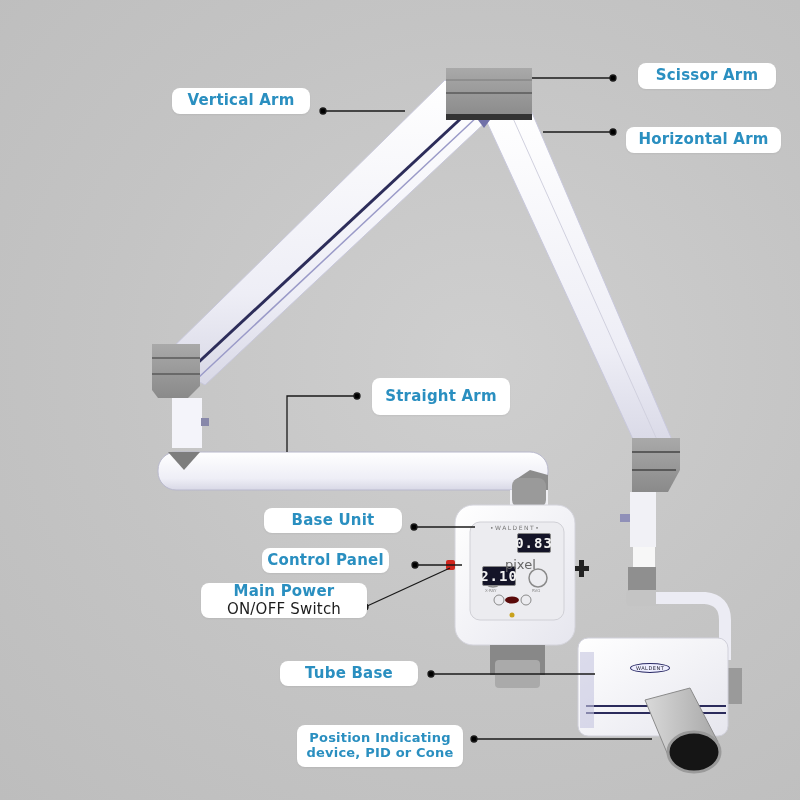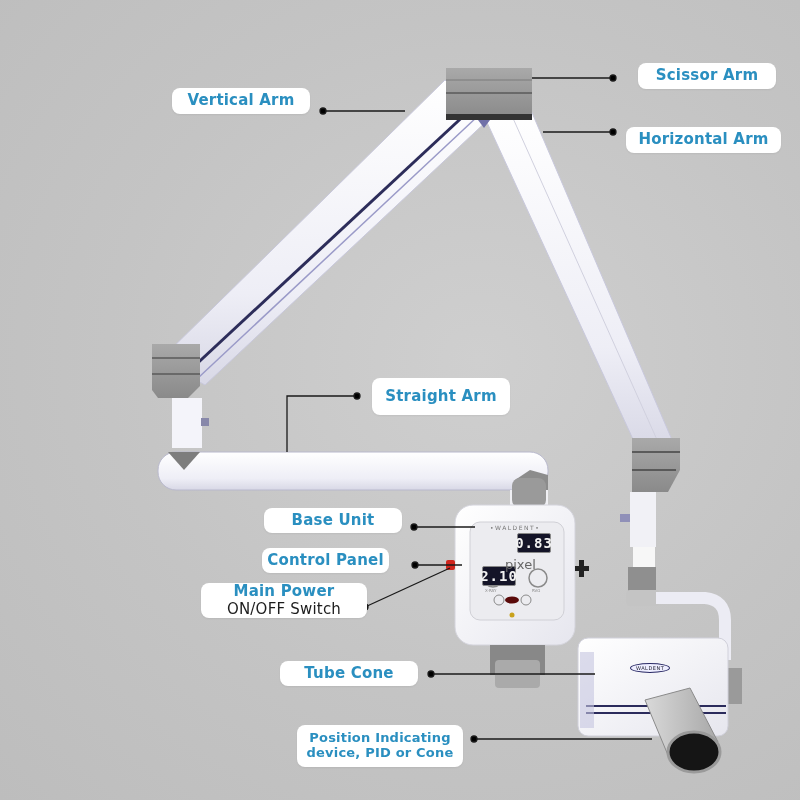--- a/index.html
+++ b/index.html
@@ -178,18 +178,18 @@
   <span>Base Unit</span>
 </div>
 <div class="label" style="left:262px; top:548px; width:127px; height:25px;">
   <span>Control Panel</span>
 </div>
 <div class="label" style="left:201px; top:583px; width:166px; height:35px;">
   <span>Main Power</span>
   <span class="sub">ON/OFF Switch</span>
 </div>
 <div class="label" style="left:280px; top:661px; width:138px; height:25px;">
-  <span>Tube Cone</span>
+  <span>Tube Base</span>
 </div>
 <div class="label small" style="left:297px; top:725px; width:166px; height:42px;">
   <span>Position Indicating</span>
   <span>device, PID or Cone</span>
 </div>
 
 </body></html>

